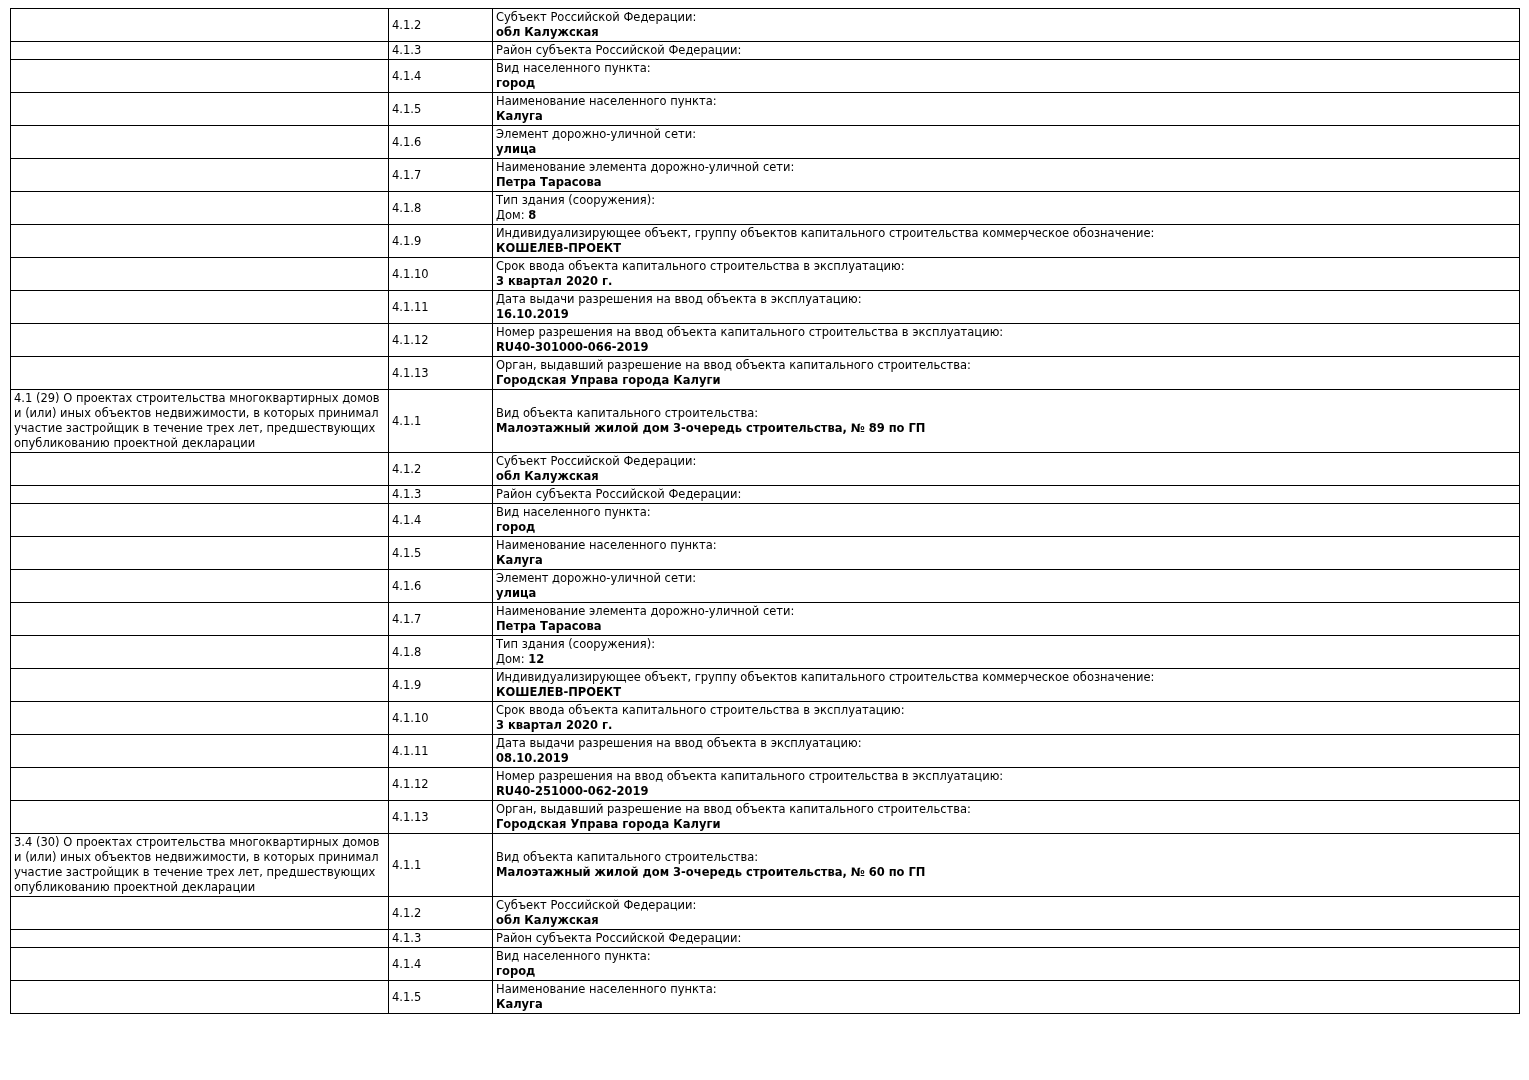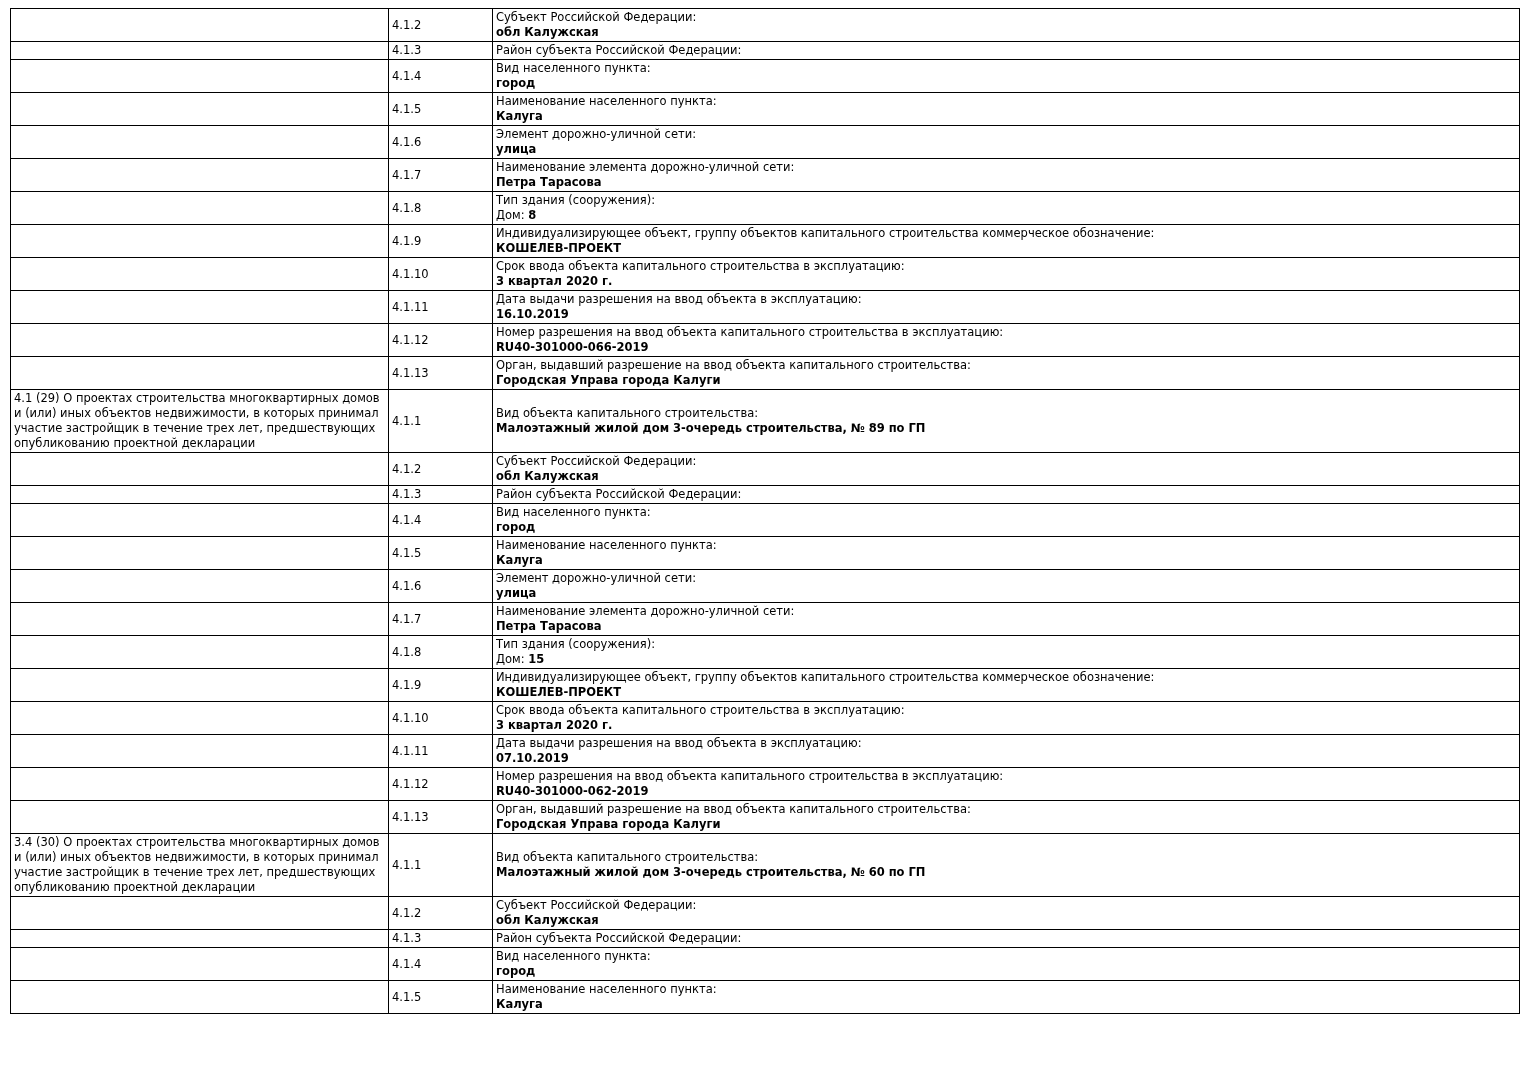--- a/index.html
+++ b/index.html
@@ -232,21 +232,21 @@
       <div class="field-label">Наименование элемента дорожно-уличной сети:</div>
       <div class="field-value-line"><span class="value-prefix"></span><span class="value-main">Петра Тарасова</span></div>
     </td>
   </tr>
 
   <tr>
     <td class="section-cell"></td>
     <td class="code-cell">4.1.8</td>
     <td class="content-cell">
       <div class="field-label">Тип здания (сооружения):</div>
-      <div class="field-value-line"><span class="value-prefix">Дом: </span><span class="value-main">15</span></div>
+      <div class="field-value-line"><span class="value-prefix">Дом: </span><span class="value-main">12</span></div>
     </td>
   </tr>
 
   <tr>
     <td class="section-cell"></td>
     <td class="code-cell">4.1.9</td>
     <td class="content-cell">
       <div class="field-label">Индивидуализирующее объект, группу объектов капитального строительства коммерческое обозначение:</div>
       <div class="field-value-line"><span class="value-prefix"></span><span class="value-main">КОШЕЛЕВ-ПРОЕКТ</span></div>
     </td>
@@ -259,30 +259,30 @@
       <div class="field-label">Срок ввода объекта капитального строительства в эксплуатацию:</div>
       <div class="field-value-line"><span class="value-prefix"></span><span class="value-main">3 квартал 2020 г.</span></div>
     </td>
   </tr>
 
   <tr>
     <td class="section-cell"></td>
     <td class="code-cell">4.1.11</td>
     <td class="content-cell">
       <div class="field-label">Дата выдачи разрешения на ввод объекта в эксплуатацию:</div>
-      <div class="field-value-line"><span class="value-prefix"></span><span class="value-main">07.10.2019</span></div>
+      <div class="field-value-line"><span class="value-prefix"></span><span class="value-main">08.10.2019</span></div>
     </td>
   </tr>
 
   <tr>
     <td class="section-cell"></td>
     <td class="code-cell">4.1.12</td>
     <td class="content-cell">
       <div class="field-label">Номер разрешения на ввод объекта капитального строительства в эксплуатацию:</div>
-      <div class="field-value-line"><span class="value-prefix"></span><span class="value-main">RU40-301000-062-2019</span></div>
+      <div class="field-value-line"><span class="value-prefix"></span><span class="value-main">RU40-251000-062-2019</span></div>
     </td>
   </tr>
 
   <tr>
     <td class="section-cell"></td>
     <td class="code-cell">4.1.13</td>
     <td class="content-cell">
       <div class="field-label">Орган, выдавший разрешение на ввод объекта капитального строительства:</div>
       <div class="field-value-line"><span class="value-prefix"></span><span class="value-main">Городская Управа города Калуги</span></div>
     </td>

